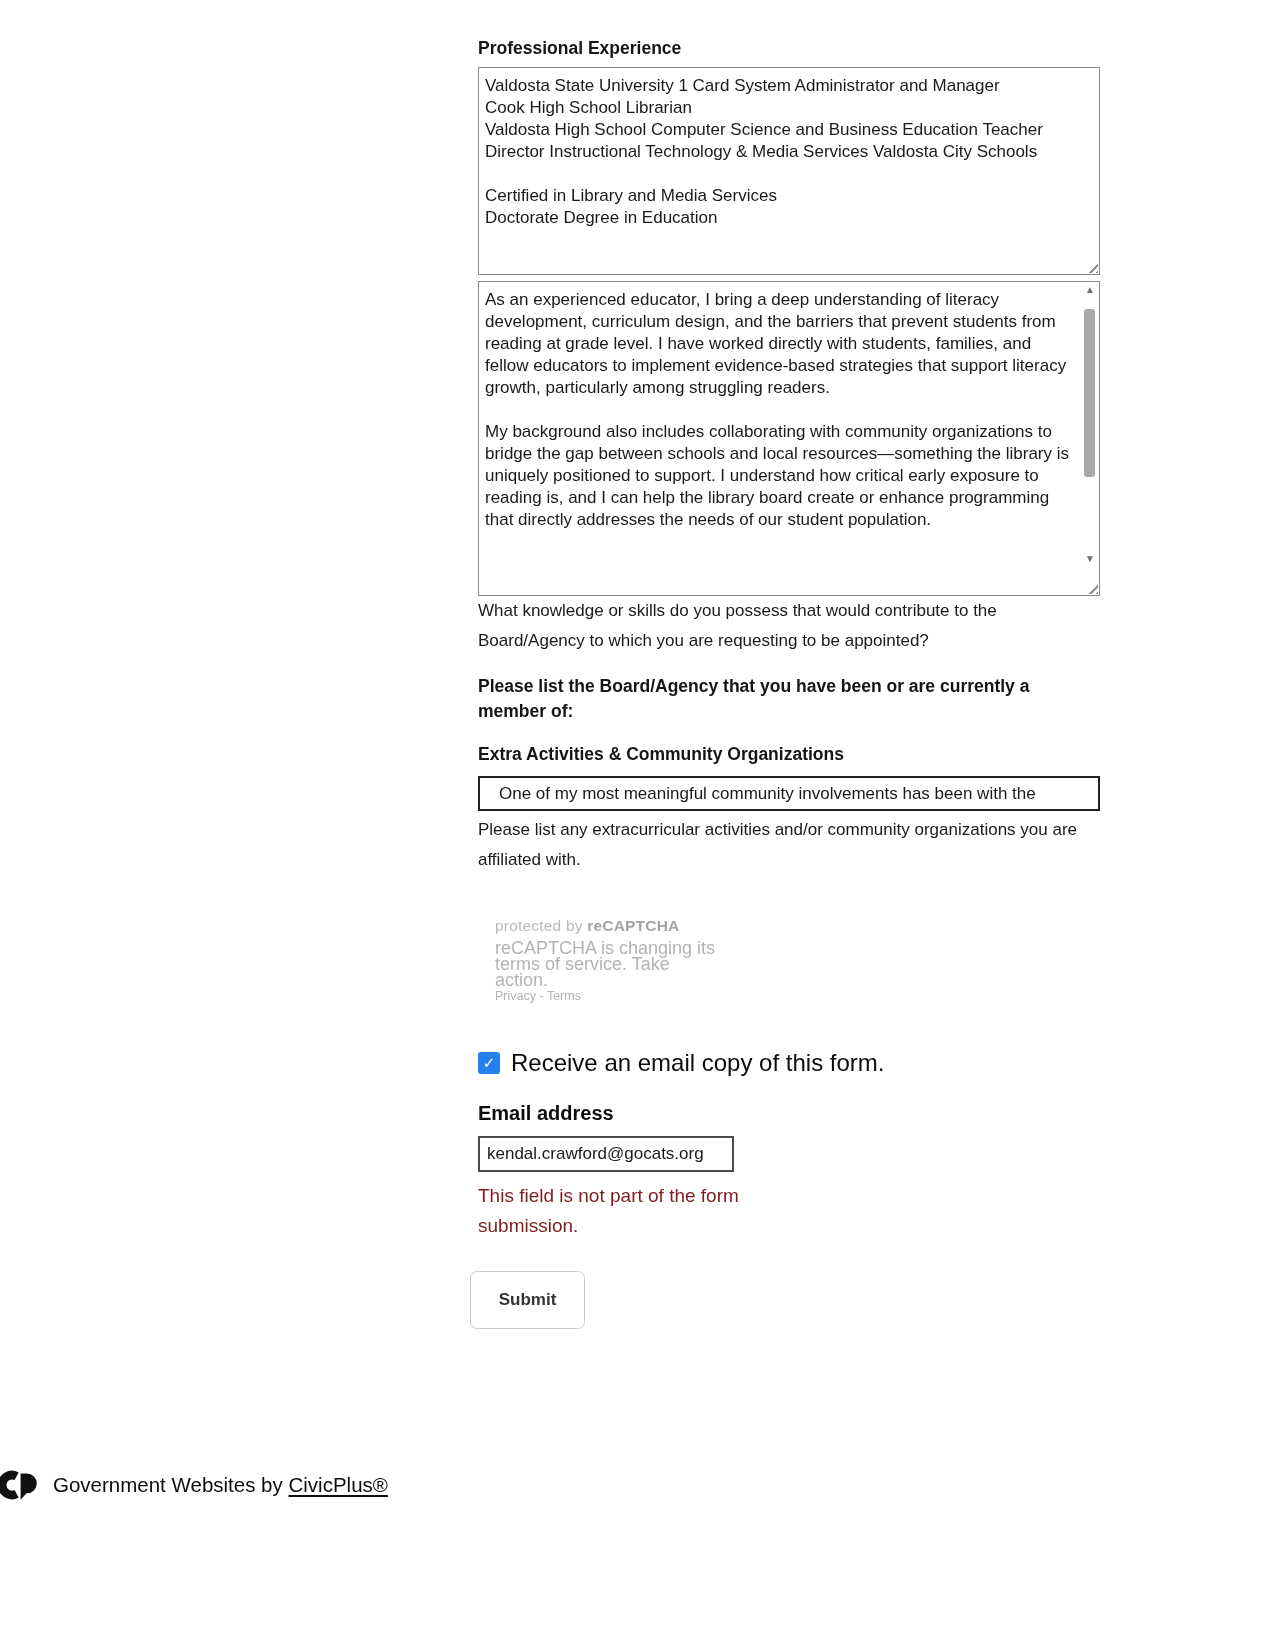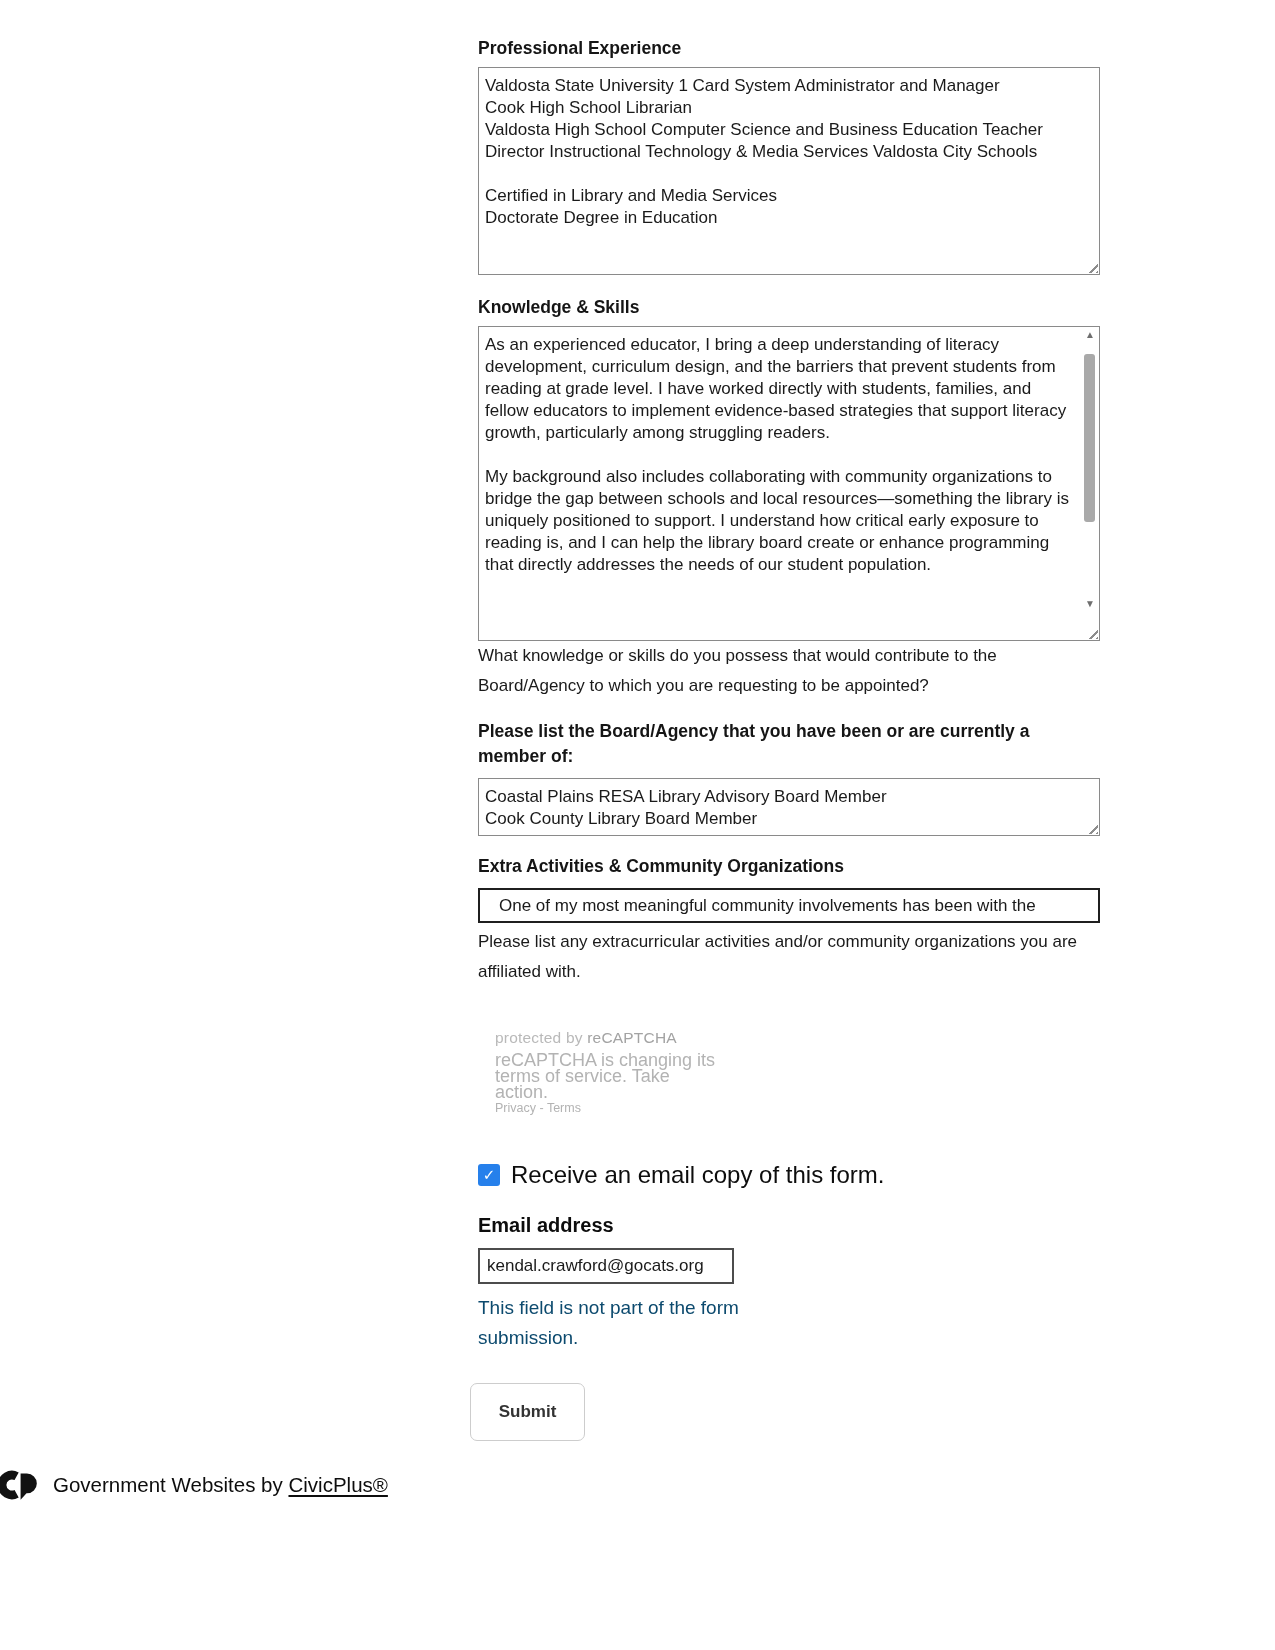--- a/index.html
+++ b/index.html
@@ -96,21 +96,21 @@
   .recaptcha {
     margin-top: 42px;
     margin-left: 17px;
     width: 230px;
   }
   .recaptcha-line1 {
     font-size: 15.5px;
     color: #b9b9b9;
     letter-spacing: 0.2px;
   }
-  .recaptcha-brand { color: #a3a3a3; font-weight: normal; }
+  .recaptcha-brand { color: #a3a3a3; font-weight: bold; }
   .recaptcha-notice {
     margin-top: 5px;
     font-size: 18px;
     line-height: 16px;
     color: #b3b3b3;
     width: 222px;
   }
   .recaptcha-links {
     margin-top: 1px;
     font-size: 12.5px;
@@ -139,21 +139,21 @@
     font-size: 17px;
     padding: 0 7px;
     color: #1a1a1a;
   }
   .email-note {
     margin-top: 9px;
     width: 280px;
     font-size: 19px;
     line-height: 30px;
     font-weight: 500;
-    color: #0c4a6e;
+    color: #7f1d1d;
   }
 
   .submit-btn {
     margin-top: 30px;
     margin-left: -8px;
     width: 115px; height: 58px;
     background: #fff;
     border: 1px solid #cdcdcd;
     border-radius: 7px;
     font-family: "Liberation Sans", "DejaVu Sans", sans-serif;
@@ -185,41 +185,35 @@
 Cook High School Librarian
 Valdosta High School Computer Science and Business Education Teacher
 Director Instructional Technology &amp; Media Services Valdosta City Schools
 
 Certified in Library and Media Services
 Doctorate Degree in Education</textarea>
     <div class="grip"></div>
   </div>
 
   
-  <div class="field-label" style="margin-top:20px;">Knowledge &amp; Skills</div>
   <div class="ta-wrap">
     <textarea id="ta-knowledge" style="">As an experienced educator, I bring a deep understanding of literacy development, curriculum design, and the barriers that prevent students from reading at grade level. I have worked directly with students, families, and fellow educators to implement evidence-based strategies that support literacy growth, particularly among struggling readers.
 
 My background also includes collaborating with community organizations to bridge the gap between schools and local resources—something the library is uniquely positioned to support. I understand how critical early exposure to reading is, and I can help the library board create or enhance programming that directly addresses the needs of our student population.</textarea>
     <div class="scrollbar">
       <span class="scroll-arrow up">▲</span>
       <div class="scroll-thumb"></div>
       <span class="scroll-arrow down">▼</span>
     </div>
     <div class="grip"></div>
   </div>
   <div class="helper">What knowledge or skills do you possess that would contribute to the Board/Agency to which you are requesting to be appointed?</div>
 
   
   <div class="field-label mt-section">Please list the Board/Agency that you have been or are currently a member of:</div>
-  <div class="ta-wrap" style="margin-top:9px;">
-    <textarea id="ta-boards" style="">Coastal Plains RESA Library Advisory Board Member
-Cook County Library Board Member</textarea>
-    <div class="grip"></div>
-  </div>
 
   
   <div class="field-label mt-section">Extra Activities &amp; Community Organizations</div>
   <input id="input-extra" class="text-input" type="text" value="One of my most meaningful community involvements has been with the" style="">
   <div class="helper" style="margin-top:4px;">Please list any extracurricular activities and/or community organizations you are affiliated with.</div>
 
   
   <div class="recaptcha">
     <div class="recaptcha-line1"><span>protected by </span><span class="recaptcha-brand">reCAPTCHA</span></div>
     <div class="recaptcha-notice">reCAPTCHA is changing its terms of service. Take action.</div>

